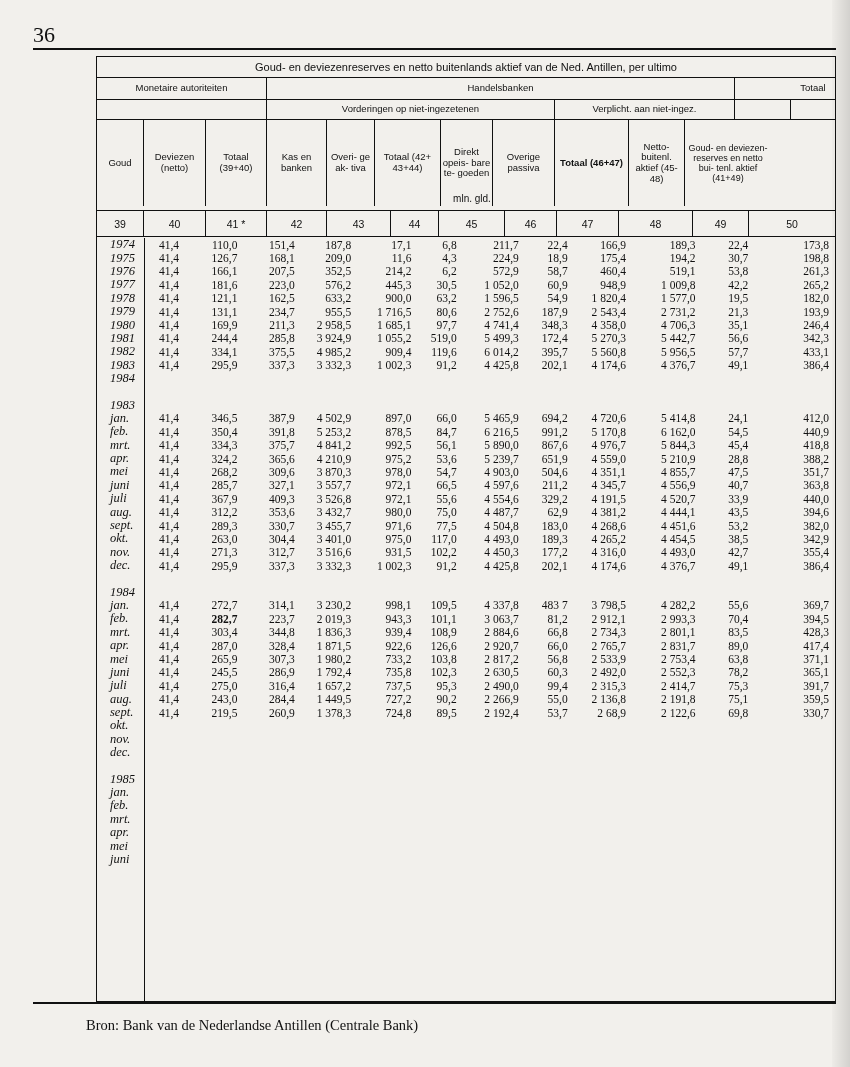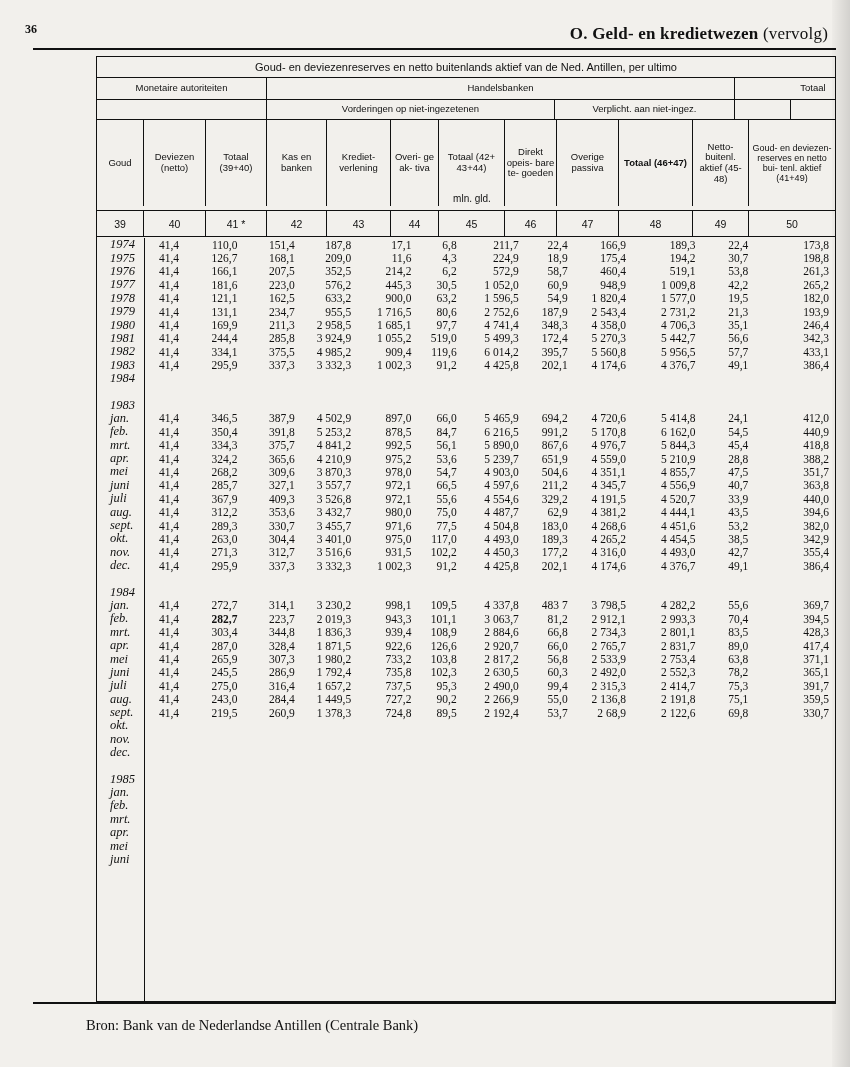--- a/index.html
+++ b/index.html
@@ -20,25 +20,25 @@
   .page::after {
     content: "";
     position: absolute;
     top: 0; right: 0; width: 18px; height: 100%;
     background: linear-gradient(to right, rgba(0,0,0,0.02), rgba(0,0,0,0.13));
     pointer-events: none;
   }
 
   .page-number {
     position: absolute;
-    left: 25px;
+    left: 33px;
     top: 22px;
-    font-size: 12px;
+    font-size: 22px;
     font-family: "Liberation Serif", serif;
-    font-weight: bold;
+    font-weight: normal;
   }
   .chapter-title {
     position: absolute;
     right: 22px;
     top: 24px;
     font-size: 17px;
     font-weight: bold;
     font-family: "Liberation Serif", serif;
     letter-spacing: .2px;
   }
@@ -196,24 +196,20 @@
   }
   .gap { height: 13px; }
 </style>
 </head>
 <body>
 
 <div class="page">
 
   <div class="page-number">36</div>
 
-  <div class="chapter-title">
-    <span>O.  Geld- en kredietwezen</span>
-    <span class="cont">(vervolg)</span>
-  </div>
 
   <div class="rule-top"></div>
 
   <div class="hdr-wrap">
     <div class="hdr-title">Goud- en deviezenreserves en netto buitenlands aktief van de Ned. Antillen, per ultimo</div>
 
     <div class="hrow bb" style="height:22px;">
       <div class="hcell" style="width:170px;">Monetaire autoriteiten</div>
       <div class="hcell" style="width:468px;">Handelsbanken</div>
       <div class="hcell" style="width:56px;border-right:none;"></div>
@@ -226,21 +222,20 @@
       <div class="hcell" style="width:180px;">Verplicht. aan niet-ingez.</div>
       <div class="hcell" style="width:56px;border-right:1px solid #111;"></div>
       <div class="hcell" style="width:44px;border-right:none;"></div>
     </div>
 
     <div class="hrow" style="height:86px;">
       <div class="hcell" style="width:47px;">Goud</div>
       <div class="hcell" style="width:62px;">Deviezen (netto)</div>
       <div class="hcell" style="width:61px;">Totaal (39+40)</div>
       <div class="hcell" style="width:60px;">Kas en banken</div>
-      <div class="hcell" style="width:64px;">Krediet- verlening</div>
       <div class="hcell" style="width:48px;">Overi- ge ak- tiva</div>
       <div class="hcell" style="width:66px;">Totaal (42+ 43+44)</div>
       <div class="hcell" style="width:52px;">Direkt opeis- bare te- goeden</div>
       <div class="hcell" style="width:62px;">Overige passiva</div>
       <div class="hcell" style="width:74px;font-weight:bold;">Totaal (46+47)</div>
       <div class="hcell" style="width:56px;">Netto- buitenl. aktief (45-48)</div>
       <div class="hcell" style="width:86px;border-right:none;font-size:9px;">Goud- en deviezen- reserves en netto bui- tenl. aktief (41+49)</div>
     </div>
   </div>
 

